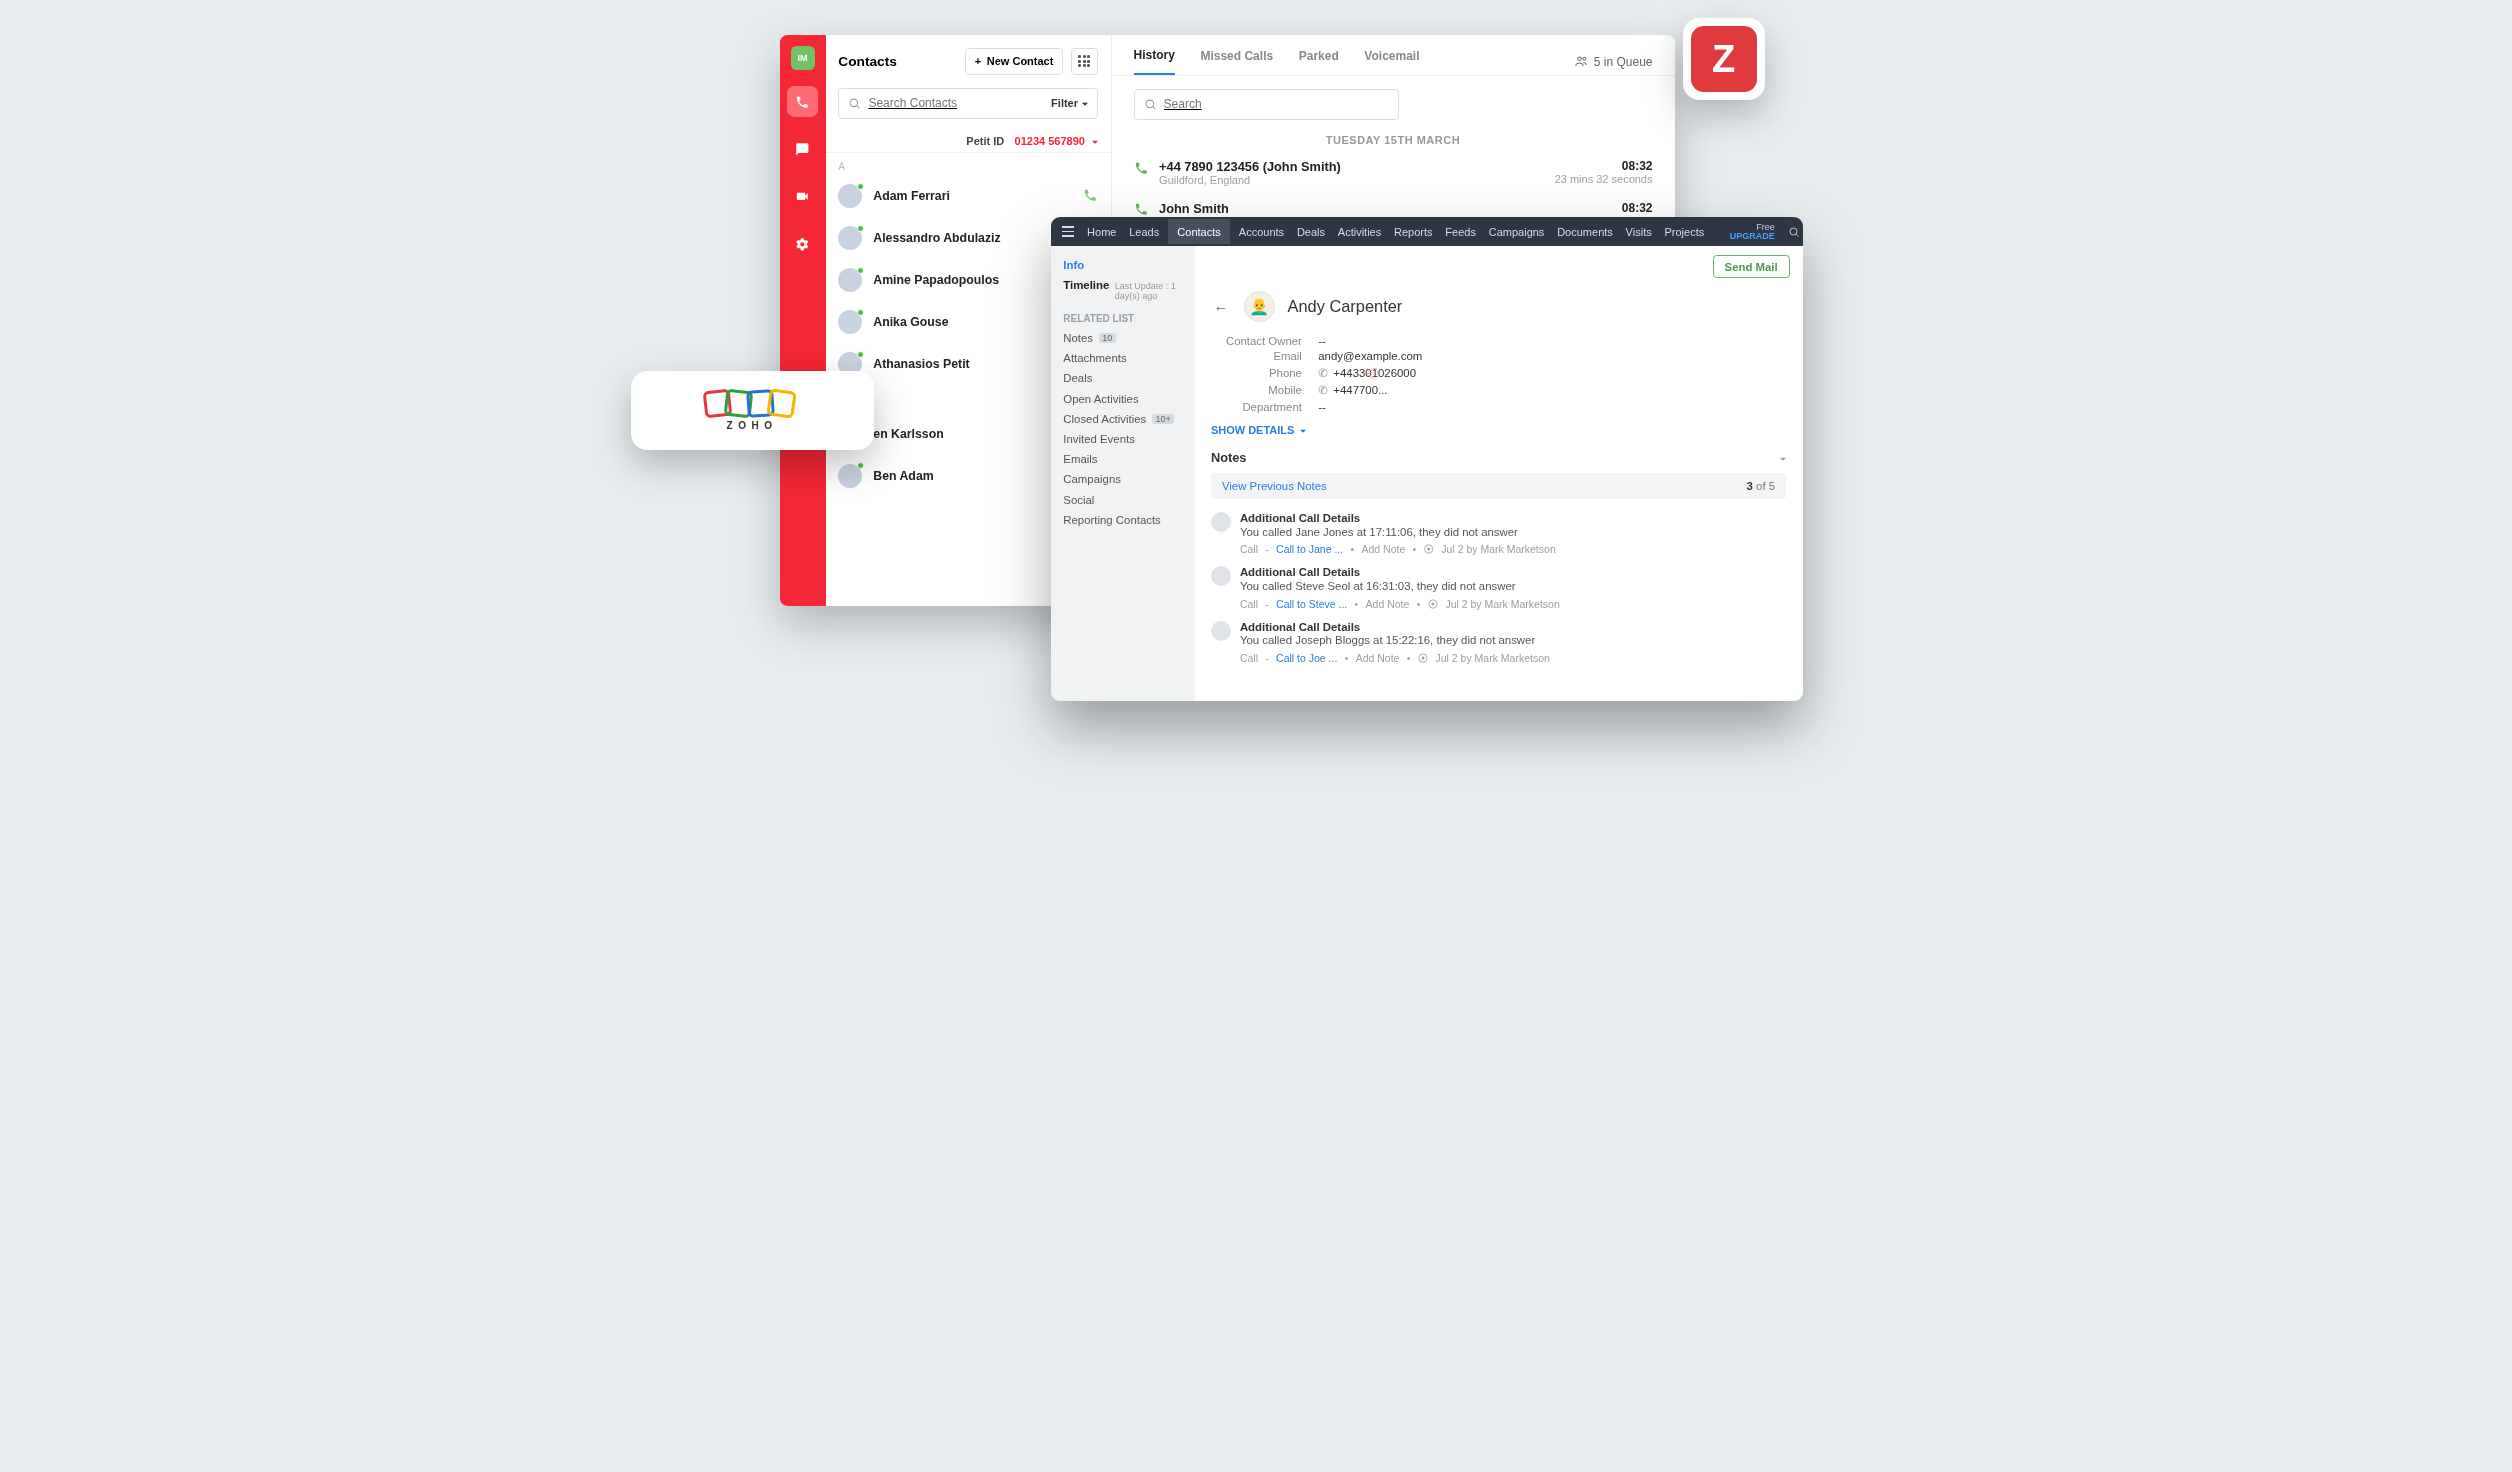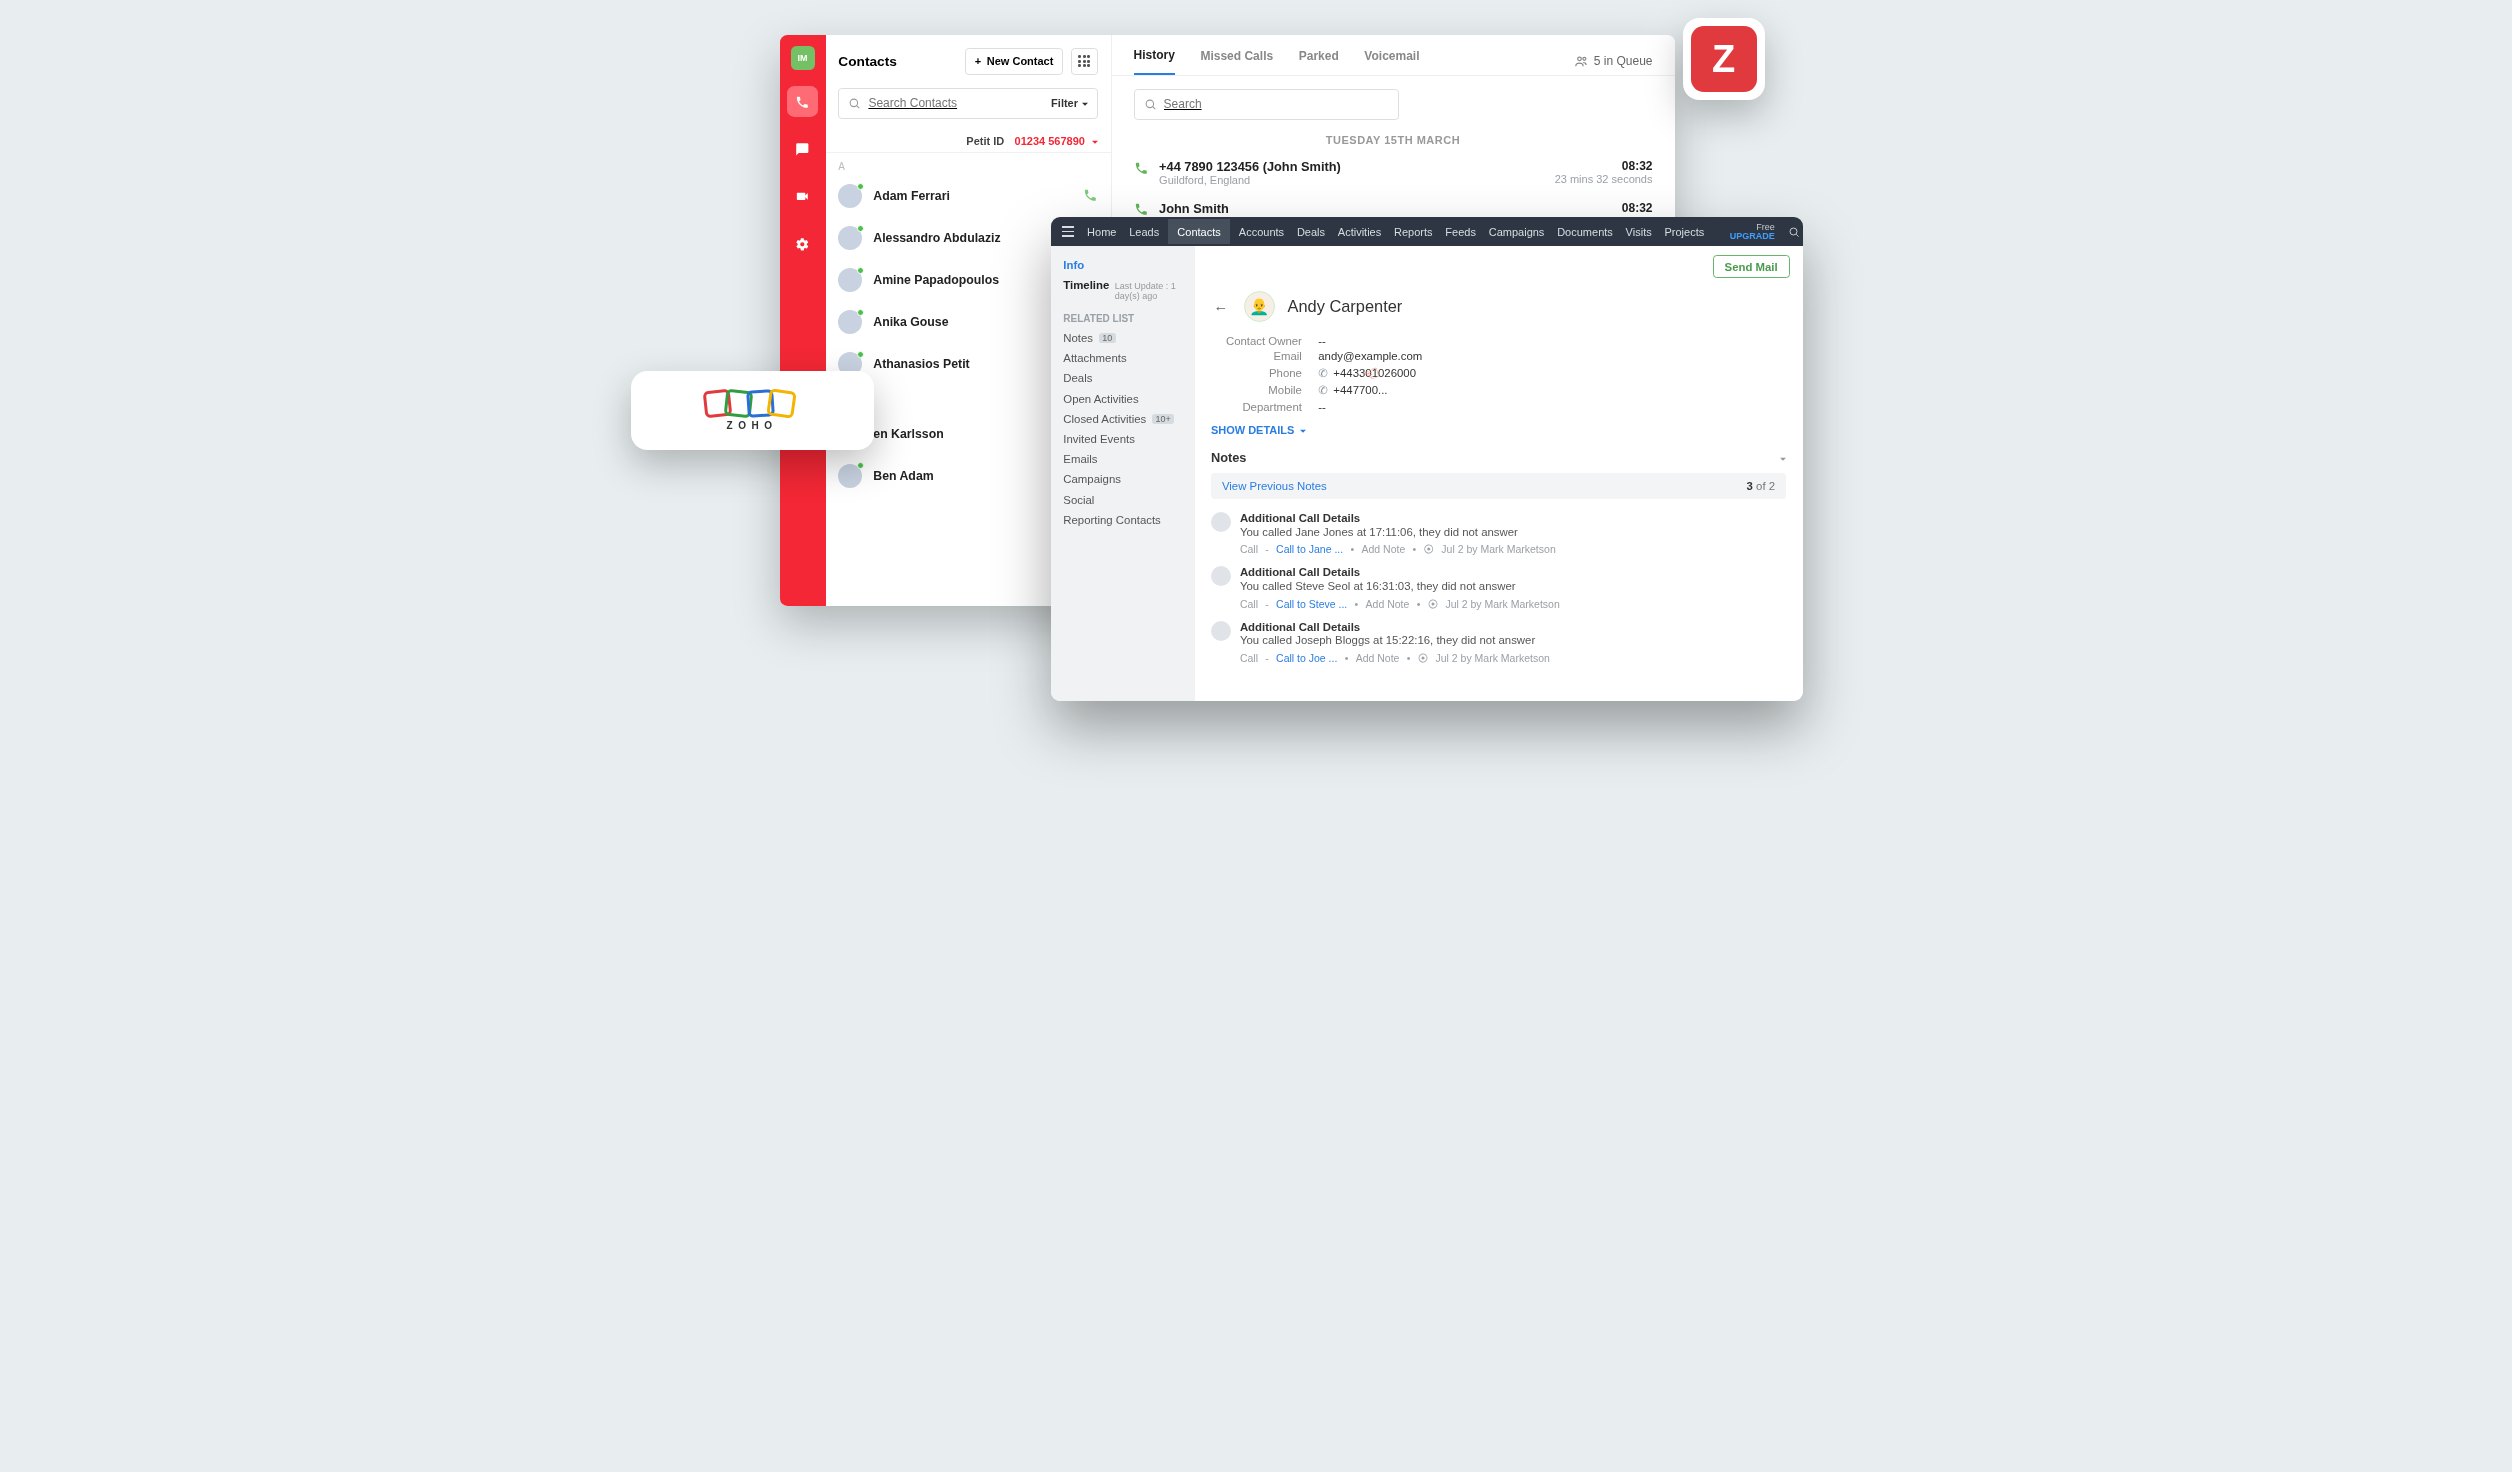--- a/index.html
+++ b/index.html
@@ -42,21 +42,21 @@
 .contact-item .av .dot { position:absolute; top:-1.8px; right:-1.8px; width:7.3px; height:7.3px; border-radius:50%; background:#4cc04a; border:1.4px solid #fff; }
 .contact-item .nm { font-size:12.3px; font-weight:600; color:#222; }
 .contact-item .callic { margin-left:auto; color:#7fc97a; }
 .contact-seg { color:#bbb; font-size:10px; padding: 12.8px 12.8px 3.7px; }
 
 .main-pane { flex:1; display:flex; flex-direction:column; }
 .tabs { display:flex; align-items:center; gap:25.6px; padding: 12.8px 22px 0; border-bottom: 0.9px solid #eee; font-size:12px; }
 .tabs .tab { padding-bottom: 11px; color:#888; font-weight:600; cursor:pointer; }
 .tabs .tab.active { color:#222; border-bottom: 2.7px solid #2a7de1; }
 .tabs .spacer { flex:1; }
-.tabs .queue { color:#666; font-size:12px; display:flex; align-items:center; gap:5.5px; }
+.tabs .queue { color:#666; font-size:12px; display:flex; align-items:flex-end; gap:5.5px; }
 
 .main-search { padding: 12.8px 22px 7.3px; }
 .datehdr { text-align:center; color:#999; font-size:11px; letter-spacing: 0.5px; font-weight:600; padding: 7.3px 0 5.5px; }
 
 .hist-item { display:flex; align-items:flex-start; padding: 7.3px 22px; gap:11px; }
 .hist-item .icon { color:#62b35a; margin-top:1.8px; }
 .hist-item .col { flex:1; }
 .hist-item .ln1 { font-weight:700; font-size:12.8px; color:#222; }
 .hist-item .ln2 { color:#9aa0a6; font-size:11px; }
 .hist-item .right { text-align:right; }
@@ -428,21 +428,21 @@
             <span>SHOW DETAILS</span>
             <span class="chev-down"></span>
           </div>
 
         <div class="notes-hdr">
             <span>Notes</span>
             <span class="chev chev-down"></span>
           </div>
         <div class="prev-notes">
           <span class="l">View Previous Notes</span>
-          <span class="r"><b>3</b><span> of 2</span></span>
+          <span class="r"><b>3</b><span> of 5</span></span>
         </div>
         <div id="crm-notes">
             <div class="note-item">
               <div class="pf"></div>
   <div class="body">
     <div class="t">Additional Call Details</div>
     <div class="s">You called Jane Jones at 17:11:06, they did not answer</div>
     <div class="meta">
       <span>Call</span>
                   <span>-</span>

